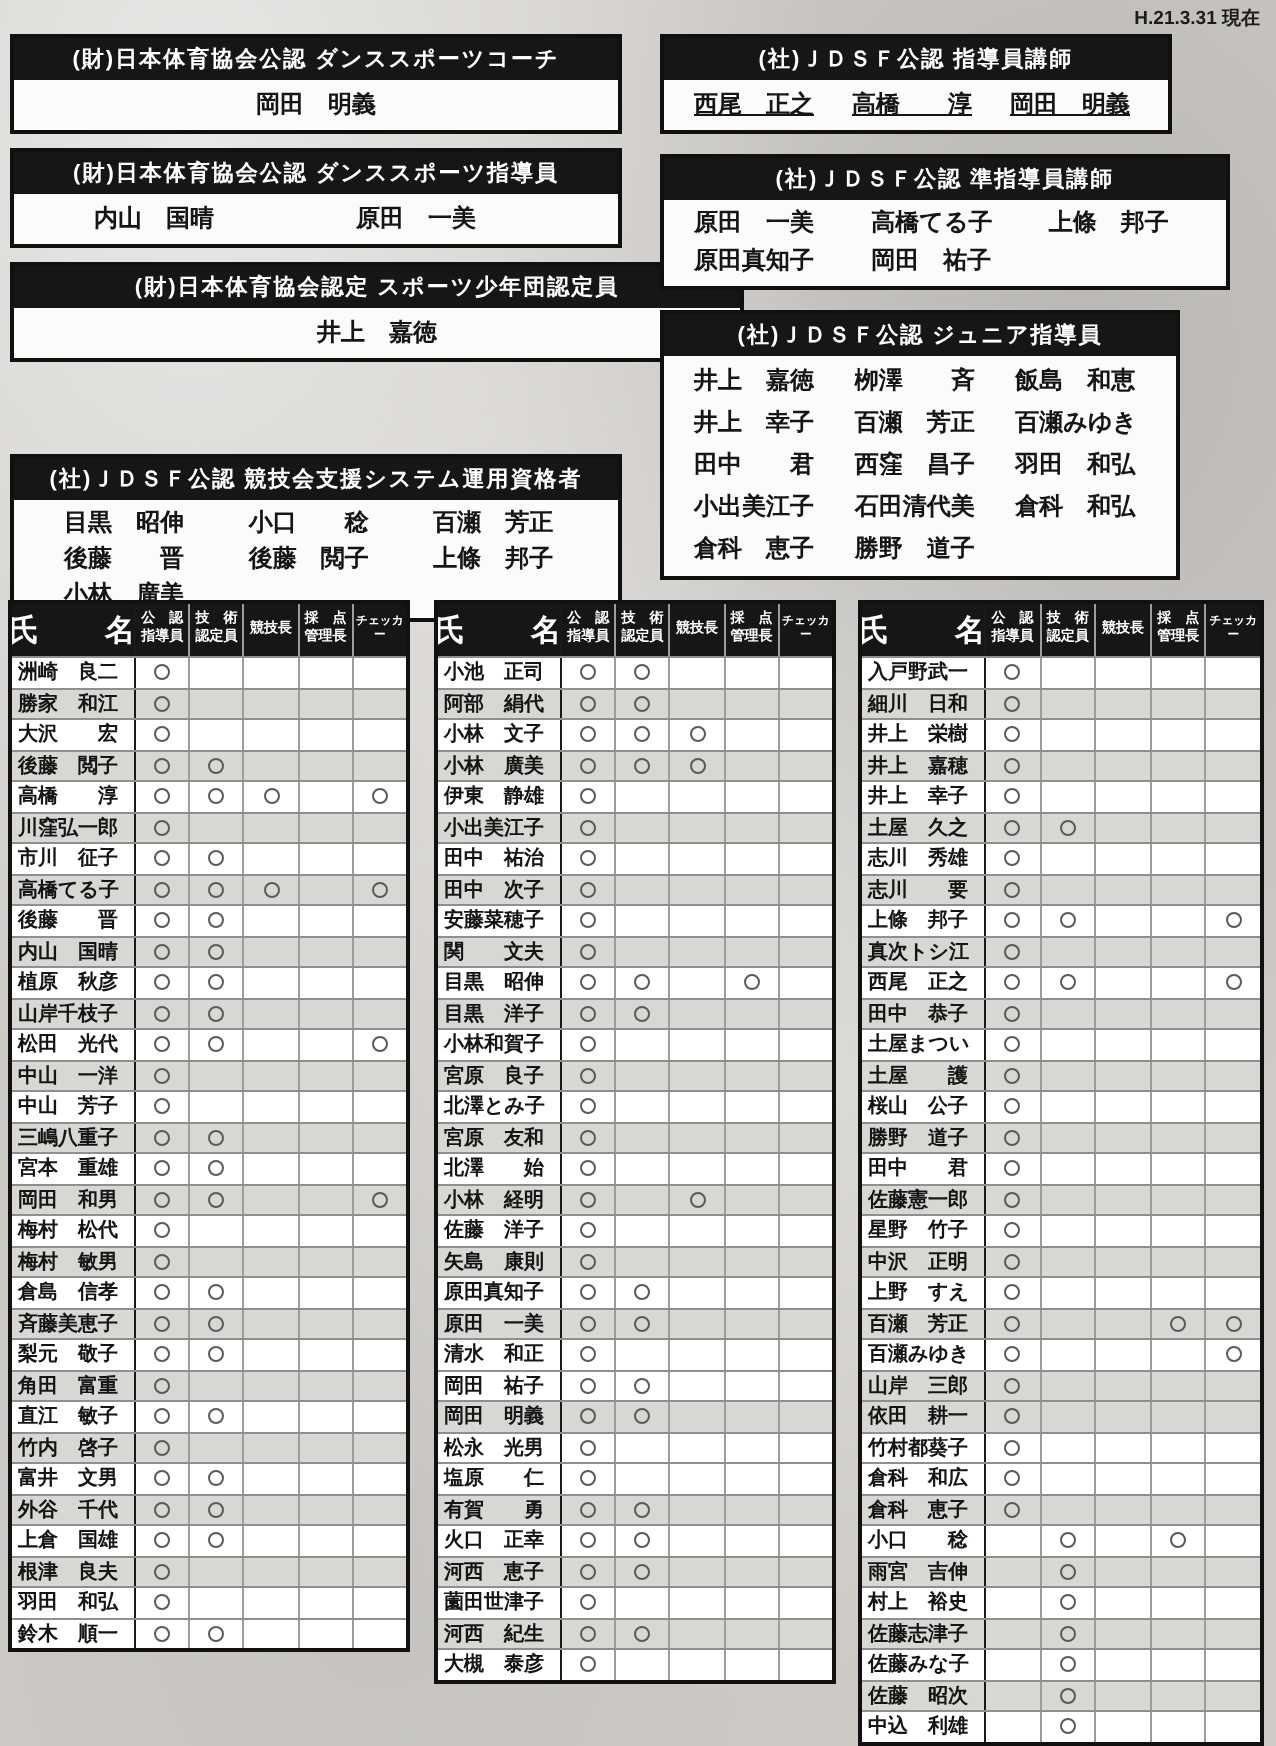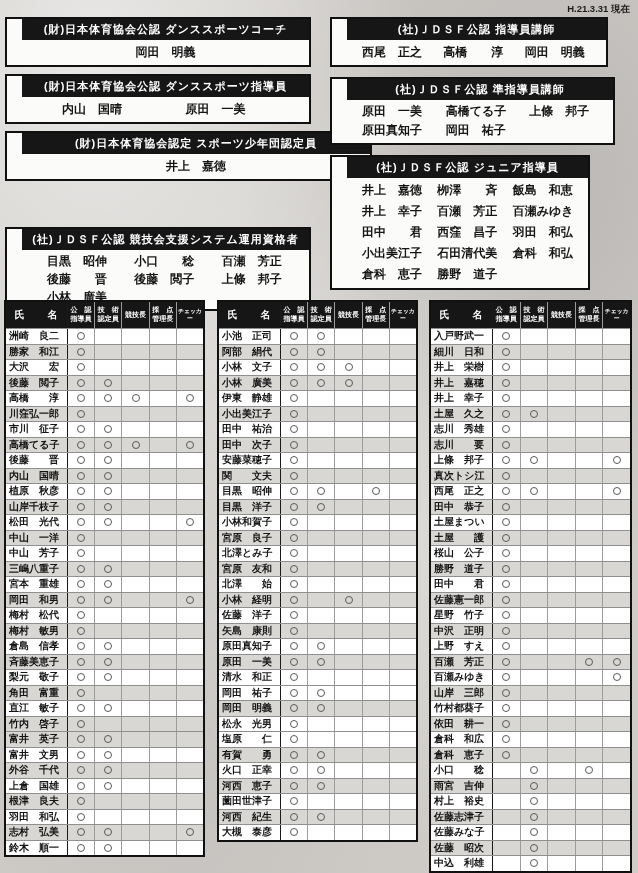--- a/index.html
+++ b/index.html
@@ -15,39 +15,39 @@
       radial-gradient(ellipse at 85% 20%, rgba(110,110,110,.22), transparent 40%),
       radial-gradient(ellipse at 55% 55%, rgba(255,255,255,.40), transparent 55%),
       radial-gradient(ellipse at 30% 85%, rgba(140,140,140,.15), transparent 45%),
       #cfccc8;
   }
   .date-note {
     position:absolute; top:3px; right:8px;
     font-size:9.5px; font-weight:700; color:#1c1c1c;
   }
   
-  .box { position:absolute; border:2px solid #101010; background:#fbfbfa;padding-left:15px; }
+  .box { position:absolute; border:2px solid #101010; background:#fbfbfa; }
   .box-title {
     height:21px; background:#161616; color:#fff;
     display:flex; align-items:center; justify-content:center;
     font-size:11px; font-weight:700; letter-spacing:1px; white-space:nowrap;
   }
   .box-body { padding:2px 0 3px 0; }
   .box-row { display:grid; align-items:center; font-weight:700; font-size:12px; white-space:nowrap; }
   .cols1 { grid-template-columns:1fr; text-align:center; }
   .cols2 { grid-template-columns:1fr 1fr; }
   .cols3 { grid-template-columns:1fr 1fr 1fr; }
   .padl15 .box-row { padding-left:15px; }
   .padl25 .box-row { padding-left:25px; }
   .padl40 .box-row { padding-left:40px; }
   .box-l1 { left:5px;  top:17px;  width:306px; }
   .box-l2 { left:5px;  top:74px;  width:306px; }
   .box-l3 { left:5px;  top:131px; width:367px; }
   .box-l4 { left:5px;  top:187px; width:306px;margin-top:40px; }
-  .box-r1 { left:330px; top:17px;  width:278px; }
+  .box-r1 { left:330px; top:17px;  width:256px;text-decoration:underline; }
   .box-r2 { left:330px; top:77px;  width:285px; }
   .box-r3 { left:330px; top:155px; width:260px; }
   .box-l1 .box-row, .box-l3 .box-row, .box-r1 .box-row { height:20px; }
   .box-l2 .box-row { height:20px; }
   .box-l4 .box-row { height:18px; }
   .box-r2 .box-row { height:19px; }
   .box-r3 .box-row { height:21px; }
   
   .dtable {
     position:absolute; top:300px; width:201px;
@@ -56,21 +56,21 @@
   }
   .t1 { left:4px; }  .t2 { left:217px; }  .t3 { left:429px; width:203px; }
   .trow { display:flex; flex:0 0 15.5px; border-top:1px solid #8f8f8f; background:#fff; }
   .trow.alt { background:#d9d7d4; }
   .trow.head { flex:0 0 26px; background:#161616; color:#fff; border-top:none; }
   .ncell {
     width:62px; flex:0 0 62px; border-right:1.5px solid #1a1a1a;
     display:flex; align-items:center; padding-left:3px;
     font-size:10px; font-weight:700; white-space:nowrap; overflow:hidden;
   }
-  .head .ncell { justify-content:center; padding-left:0; font-size:10px; letter-spacing:1px; }
+  .head .ncell { justify-content:center; padding-left:0; font-size:15px; letter-spacing:1px; }
   .mcell {
     flex:1 1 0; border-right:1px solid #9c9c9c;
     display:flex; align-items:center; justify-content:center; overflow:hidden;
   }
   .mcell:last-child { border-right:none; }
   .head .mcell { font-size:7px; line-height:1.25; white-space:pre-line; text-align:center; font-weight:700; }
   .head .mcell.ck { font-size:5.8px; }
   .circle {
     width:8px; height:8px; border:1.2px solid #5a5a5a; border-radius:50%;
     background:transparent; flex:0 0 auto;
@@ -499,32 +499,20 @@
       <div class="trow alt">
         <div class="ncell">竹内　啓子</div>
         <div class="mcell">
           <span class="circle"></span>
         </div>
         <div class="mcell"></div>
         <div class="mcell"></div>
         <div class="mcell"></div>
         <div class="mcell"></div>
       </div>
-      <div class="trow alt">
-        <div class="ncell">富井　英子</div>
-        <div class="mcell">
-          <span class="circle"></span>
-        </div>
-        <div class="mcell">
-          <span class="circle"></span>
-        </div>
-        <div class="mcell"></div>
-        <div class="mcell"></div>
-        <div class="mcell"></div>
-      </div>
       <div class="trow">
         <div class="ncell">富井　文男</div>
         <div class="mcell">
           <span class="circle"></span>
         </div>
         <div class="mcell">
           <span class="circle"></span>
         </div>
         <div class="mcell"></div>
         <div class="mcell"></div>
@@ -566,34 +554,20 @@
       </div>
       <div class="trow">
         <div class="ncell">羽田　和弘</div>
         <div class="mcell">
           <span class="circle"></span>
         </div>
         <div class="mcell"></div>
         <div class="mcell"></div>
         <div class="mcell"></div>
         <div class="mcell"></div>
-      </div>
-      <div class="trow alt">
-        <div class="ncell">志村　弘美</div>
-        <div class="mcell">
-          <span class="circle"></span>
-        </div>
-        <div class="mcell">
-          <span class="circle"></span>
-        </div>
-        <div class="mcell"></div>
-        <div class="mcell"></div>
-        <div class="mcell">
-          <span class="circle"></span>
-        </div>
       </div>
       <div class="trow">
         <div class="ncell">鈴木　順一</div>
         <div class="mcell">
           <span class="circle"></span>
         </div>
         <div class="mcell">
           <span class="circle"></span>
         </div>
         <div class="mcell"></div>
@@ -1241,32 +1215,32 @@
       <div class="trow alt">
         <div class="ncell">山岸　三郎</div>
         <div class="mcell">
           <span class="circle"></span>
         </div>
         <div class="mcell"></div>
         <div class="mcell"></div>
         <div class="mcell"></div>
         <div class="mcell"></div>
       </div>
+      <div class="trow alt">
+        <div class="ncell">依田　耕一</div>
+        <div class="mcell">
+          <span class="circle"></span>
+        </div>
+        <div class="mcell"></div>
+        <div class="mcell"></div>
+        <div class="mcell"></div>
+        <div class="mcell"></div>
+      </div>
       <div class="trow">
         <div class="ncell">竹村都葵子</div>
-        <div class="mcell">
-          <span class="circle"></span>
-        </div>
-        <div class="mcell"></div>
-        <div class="mcell"></div>
-        <div class="mcell"></div>
-        <div class="mcell"></div>
-      </div>
-      <div class="trow alt">
-        <div class="ncell">依田　耕一</div>
         <div class="mcell">
           <span class="circle"></span>
         </div>
         <div class="mcell"></div>
         <div class="mcell"></div>
         <div class="mcell"></div>
         <div class="mcell"></div>
       </div>
       <div class="trow">
         <div class="ncell">倉科　和広</div>

